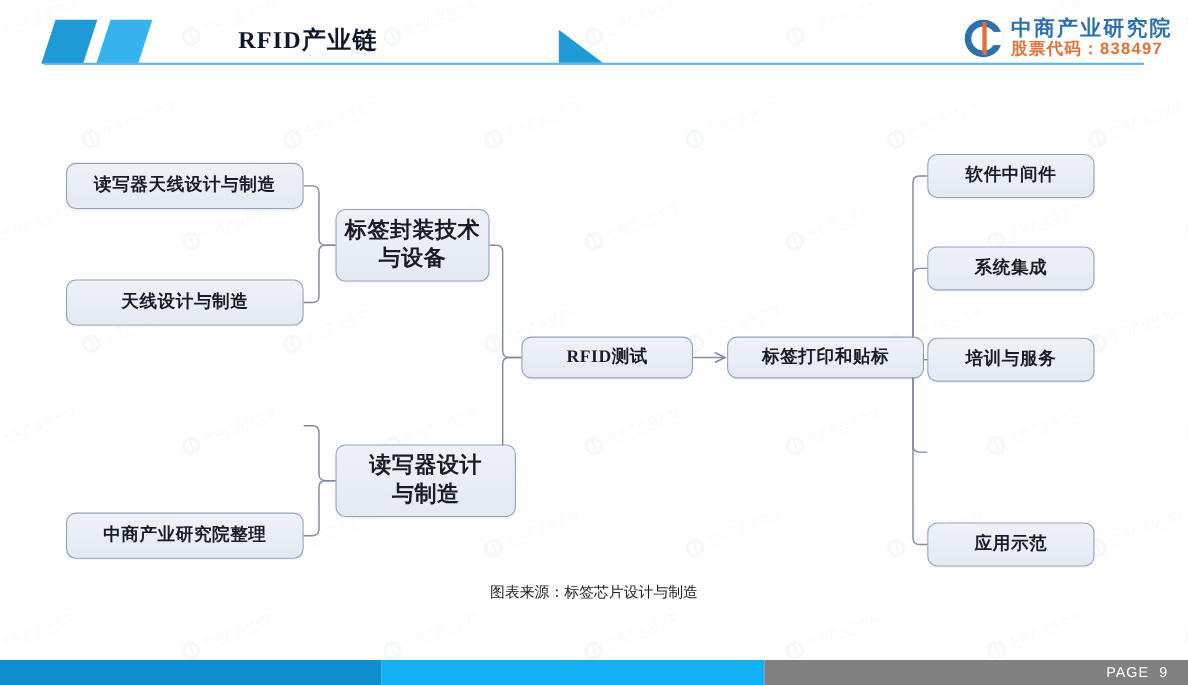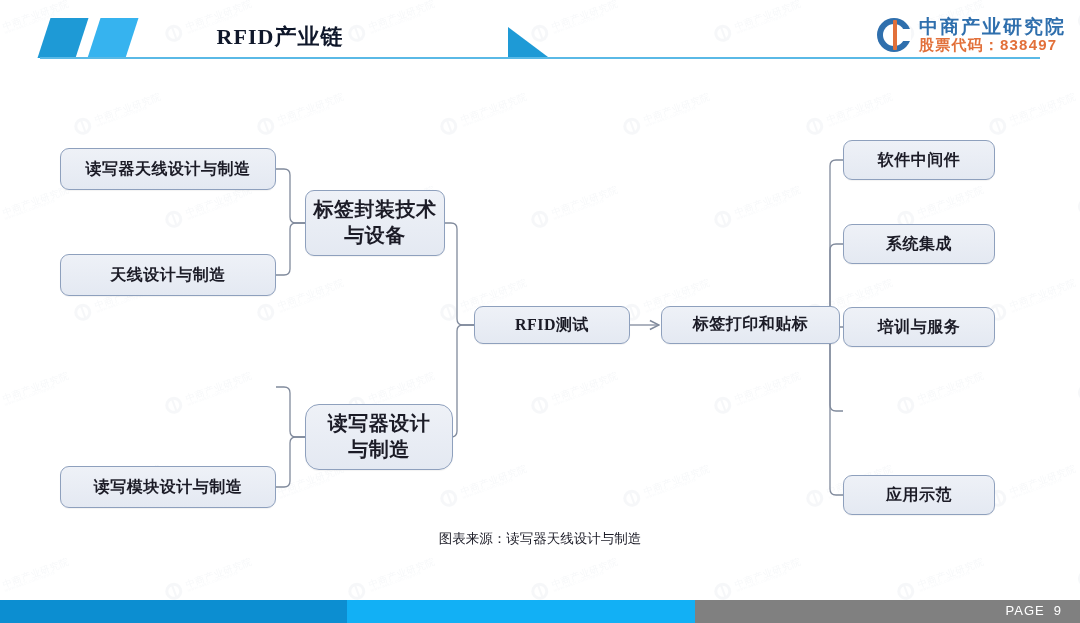--- a/index.html
+++ b/index.html
@@ -481,23 +481,23 @@
       <div class="node" style="left: 60px; top: 148px; width: 216px; height: 42px;">
         <span>读写器天线设计与制造</span>
       </div>
       <div class="node" style="left: 60px; top: 254px; width: 216px; height: 42px;">
         <span>天线设计与制造</span>
       </div>
       <div class="node two-line" style="left: 305px; top: 190px; width: 140px; height: 66px;">
         <span>标签封装技术<br>与设备</span>
       </div>
       <div class="node" style="left: 60px; top: 466px; width: 216px; height: 42px;">
-        <span>读写模块设计与制造</span>
-      </div>
-      <div class="node two-line" style="left: 305px; top: 404px; width: 148px; height: 66px; border-radius: 14px;">
+        <span>中商产业研究院整理</span>
+      </div>
+      <div class="node two-line" style="left: 305px; top: 404px; width: 164px; height: 66px;">
         <span>读写器设计<br>与制造</span>
       </div>
       <div class="node" style="left: 474px; top: 306px; width: 156px; height: 38px;">
         <span>RFID测试</span>
       </div>
       <div class="node" style="left: 661px; top: 306px; width: 179px; height: 38px; font-family: Liberation Mono, monospace;">
         <span>标签打印和贴标</span>
       </div>
       <div class="node" style="left: 843px; top: 140px; width: 152px; height: 40px;">
         <span>软件中间件</span>
@@ -506,21 +506,21 @@
         <span>系统集成</span>
       </div>
       <div class="node" style="left: 843px; top: 307px; width: 152px; height: 40px;">
         <span>培训与服务</span>
       </div>
       <div class="node" style="left: 843px; top: 475px; width: 152px; height: 40px;">
         <span>应用示范</span>
       </div>
     </div>
 
-  <div class="source">图表来源：读写器天线设计与制造</div>
+  <div class="source">图表来源：标签芯片设计与制造</div>
 
   <div class="footer">
     <div class="f-seg f1"></div>
     <div class="f-seg f2"></div>
     <div class="f-seg f3"></div>
     <div class="page-no">
       <span>PAGE</span><span class="num">9</span>
     </div>
   </div>
 

